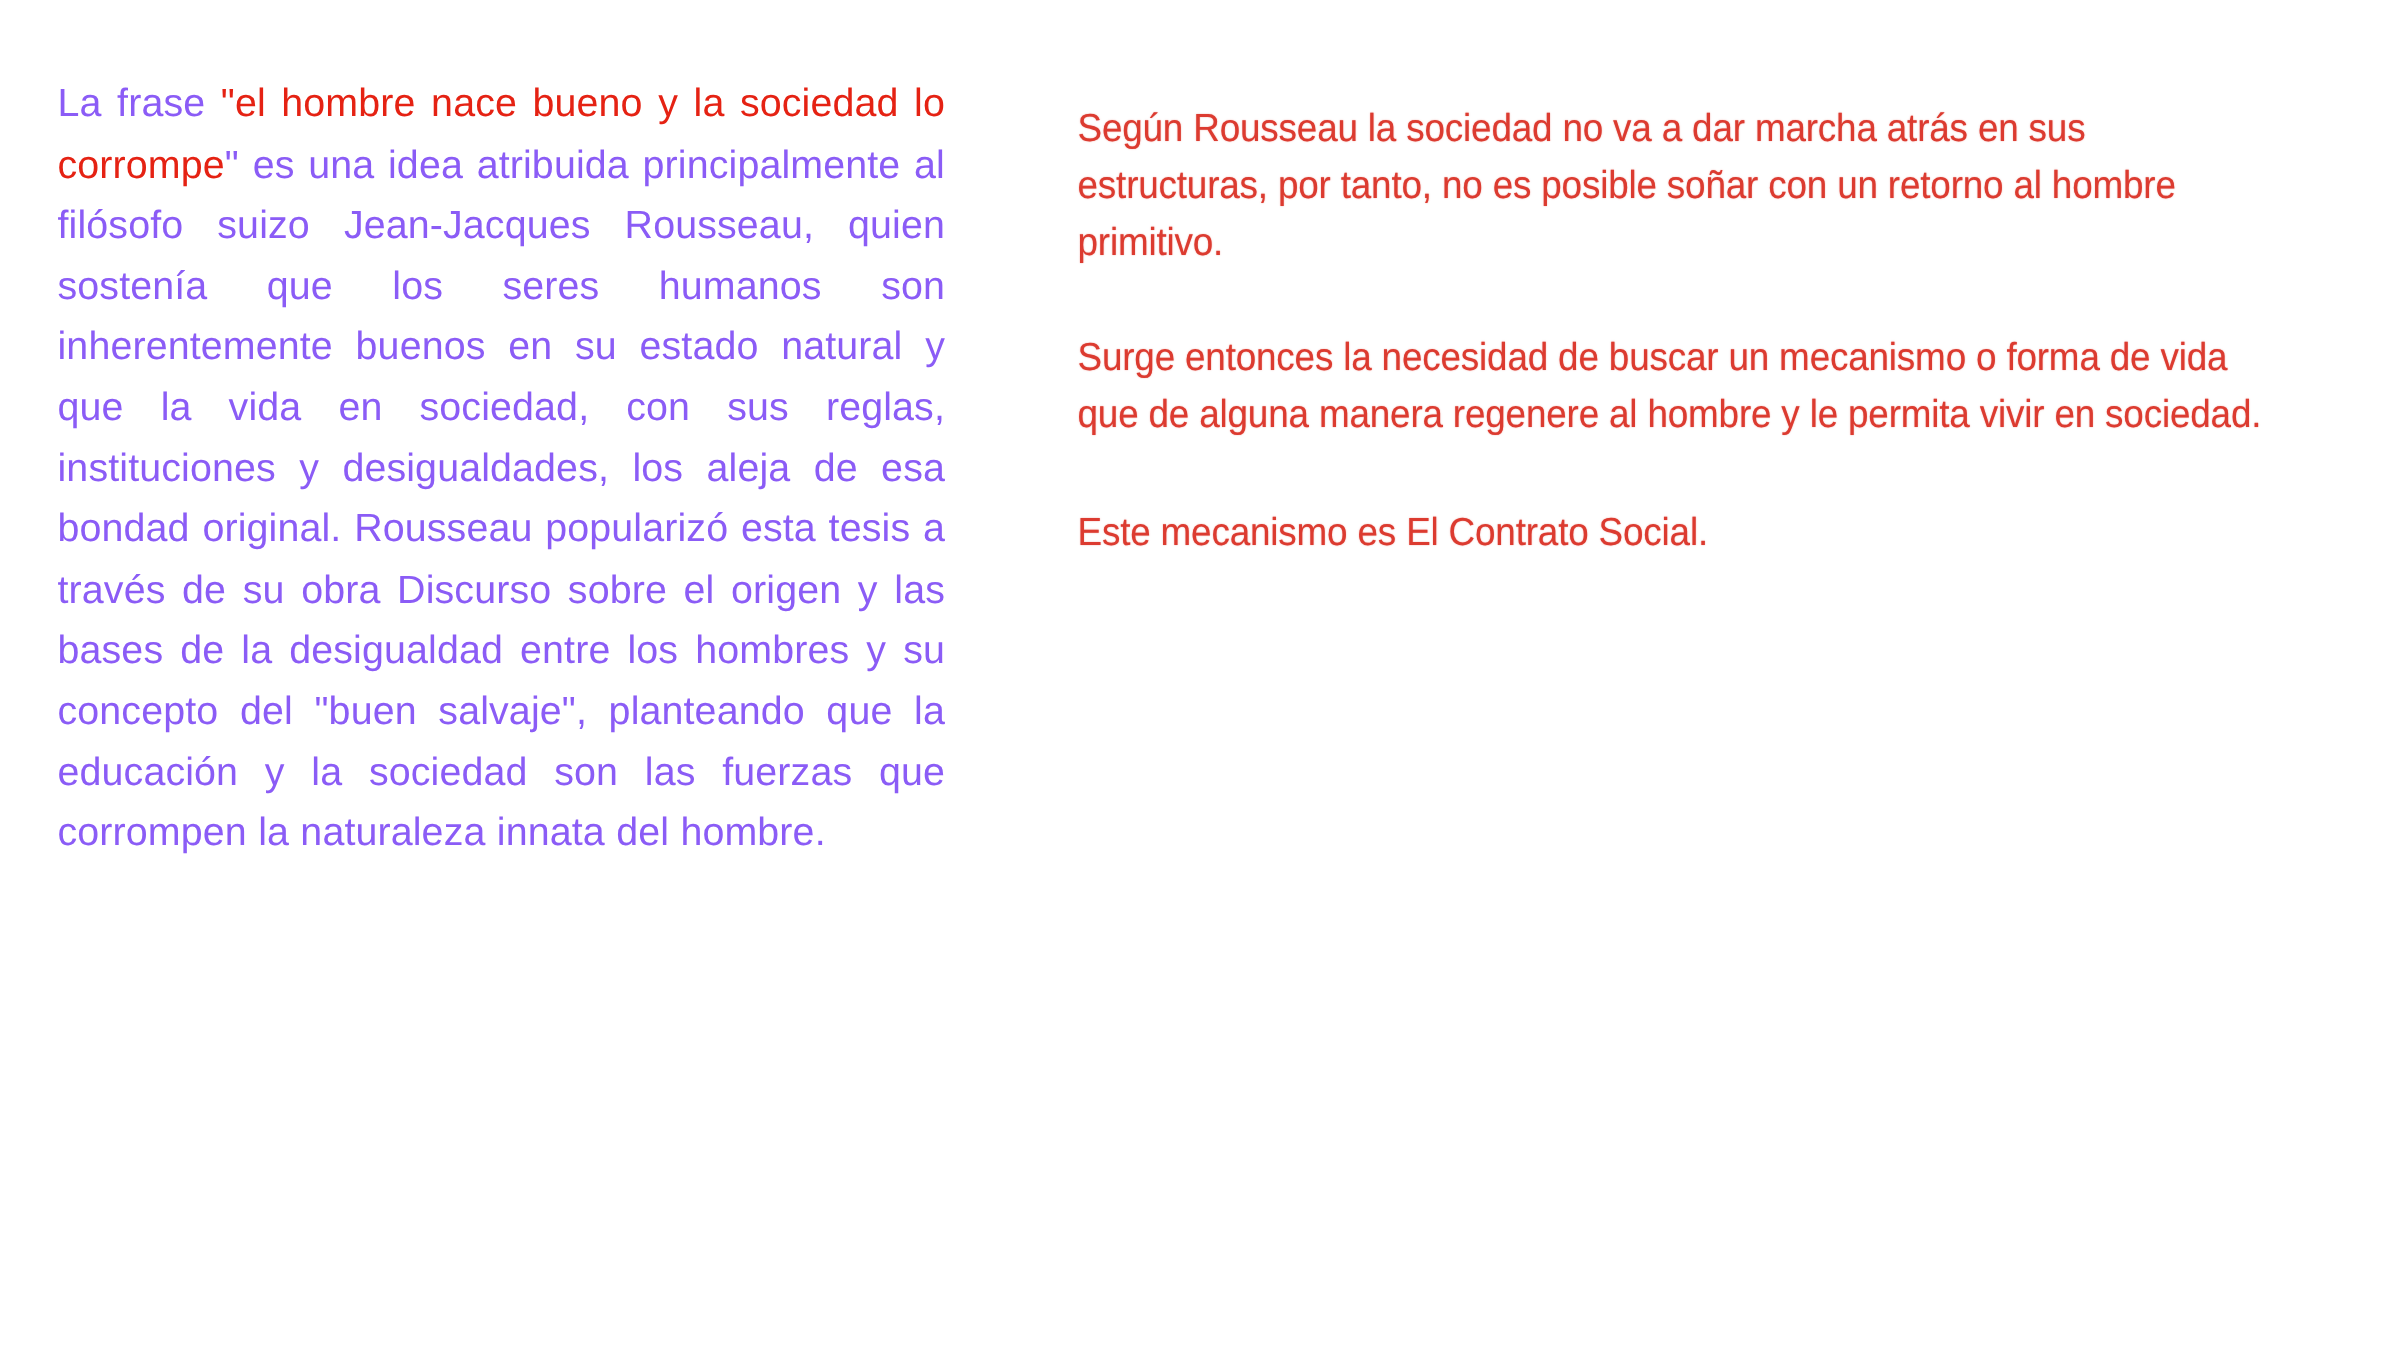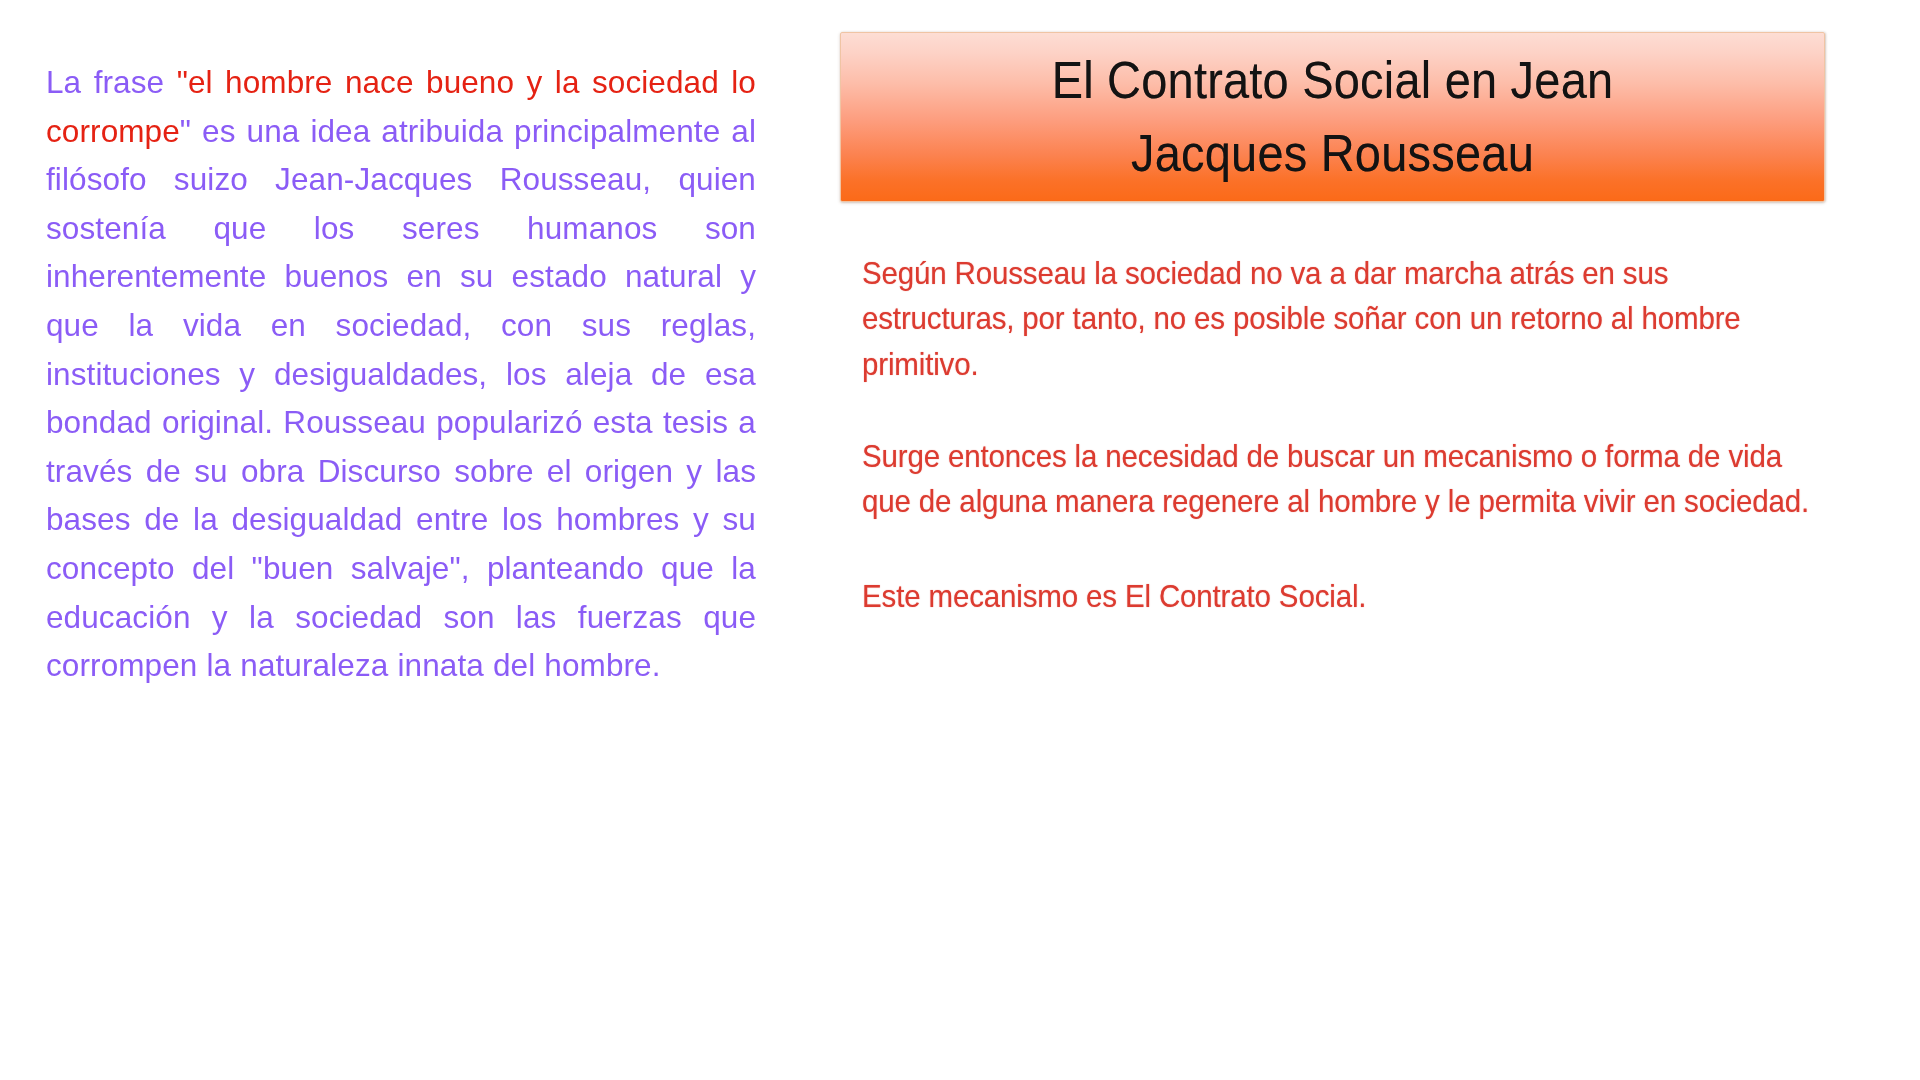--- a/index.html
+++ b/index.html
@@ -123,26 +123,20 @@
 <body>
 
 <div class="slide">
 
   <div class="left-col">
     <p class="left-paragraph"><span class="plain">La frase </span><span class="quote-red">"el hombre nace bueno y la sociedad lo corrompe</span><span class="plain">" es una idea atribuida principalmente al filósofo suizo Jean-Jacques Rousseau, quien sostenía que los seres humanos son inherentemente buenos en su estado natural y que la vida en sociedad, con sus reglas, instituciones y desigualdades, los aleja de esa bondad original. Rousseau popularizó esta tesis a través de su obra Discurso sobre el origen y las bases de la desigualdad entre los hombres y su concepto del "buen salvaje", planteando que la educación y la sociedad son las fuerzas que corrompen la naturaleza innata del hombre.</span></p>
   </div>
 
   <div class="right-col">
 
-    <div class="title-banner">
-      <div class="title-banner-text">
-        <div>El Contrato Social en Jean</div>
-        <div>Jacques Rousseau</div>
-      </div>
-    </div>
 
     <div class="body-blocks">
       <p class="red-para">Según Rousseau la sociedad no va a dar marcha atrás en sus estructuras, por tanto, no es posible soñar con un retorno al hombre primitivo.</p>
       <p class="red-para">Surge entonces la necesidad de buscar un mecanismo o forma de vida que de alguna manera regenere al hombre y le permita vivir en sociedad.</p>
       <p class="red-para tight">Este mecanismo es El Contrato Social.</p>
     </div>
 
   </div>
 
 </div>

